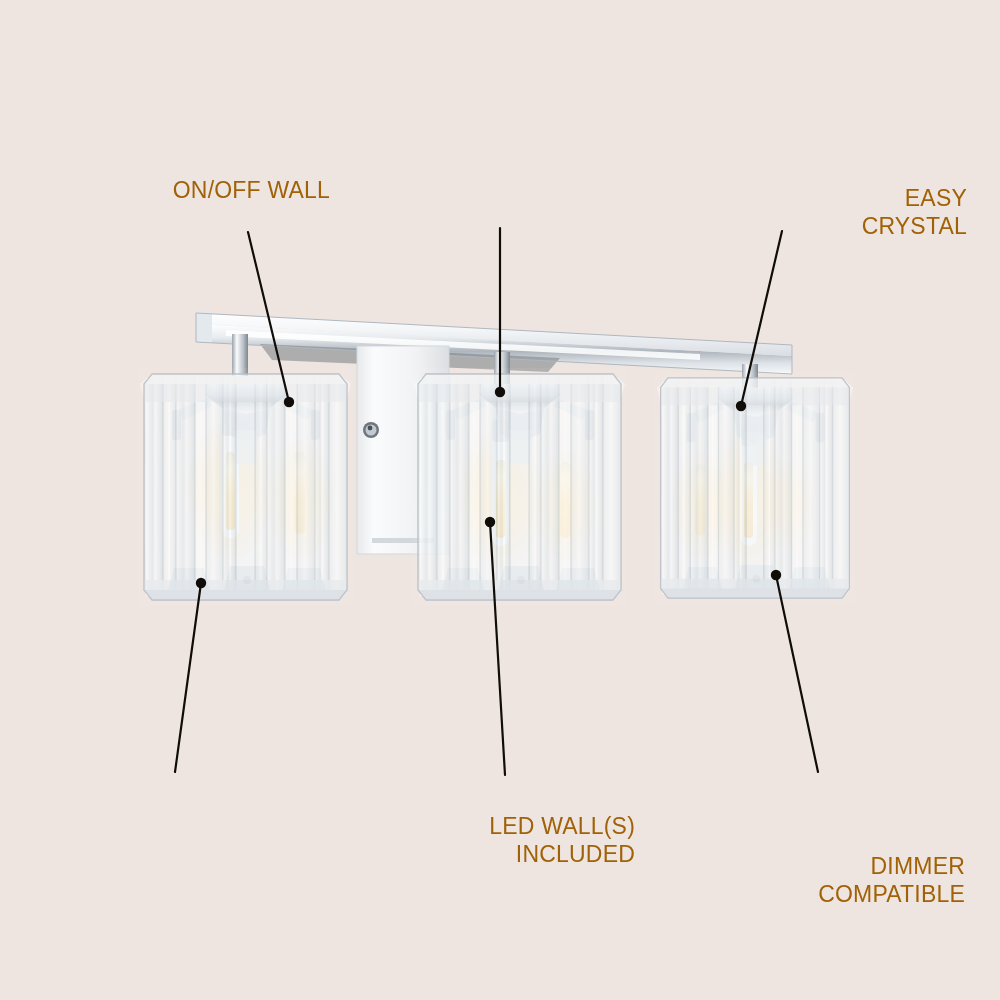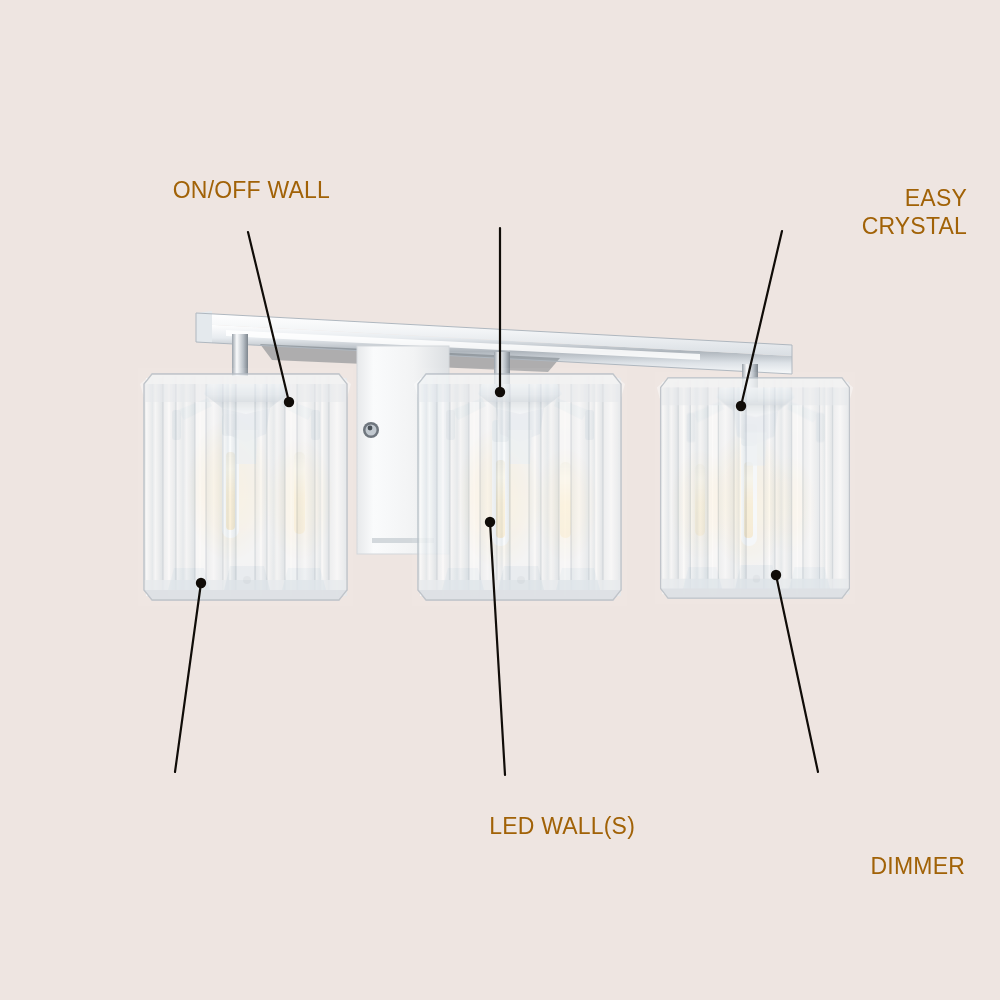--- a/index.html
+++ b/index.html
@@ -283,19 +283,21 @@
 
 
   <div class="callout" style="left:722px; top:156px; width:245px;">
     <span>EASY</span>
     <span class="l2">CRYSTAL</span>
   </div>
 
 
   <div class="callout" style="left:375px; top:784px; width:260px;">
     <span>LED WALL(S)</span>
+    <span class="l2">INCLUDED</span>
   </div>
 
   <div class="callout" style="left:705px; top:824px; width:260px;">
     <span>DIMMER</span>
+    <span class="l2">COMPATIBLE</span>
   </div>
 
 </div>
 
 </body></html>

